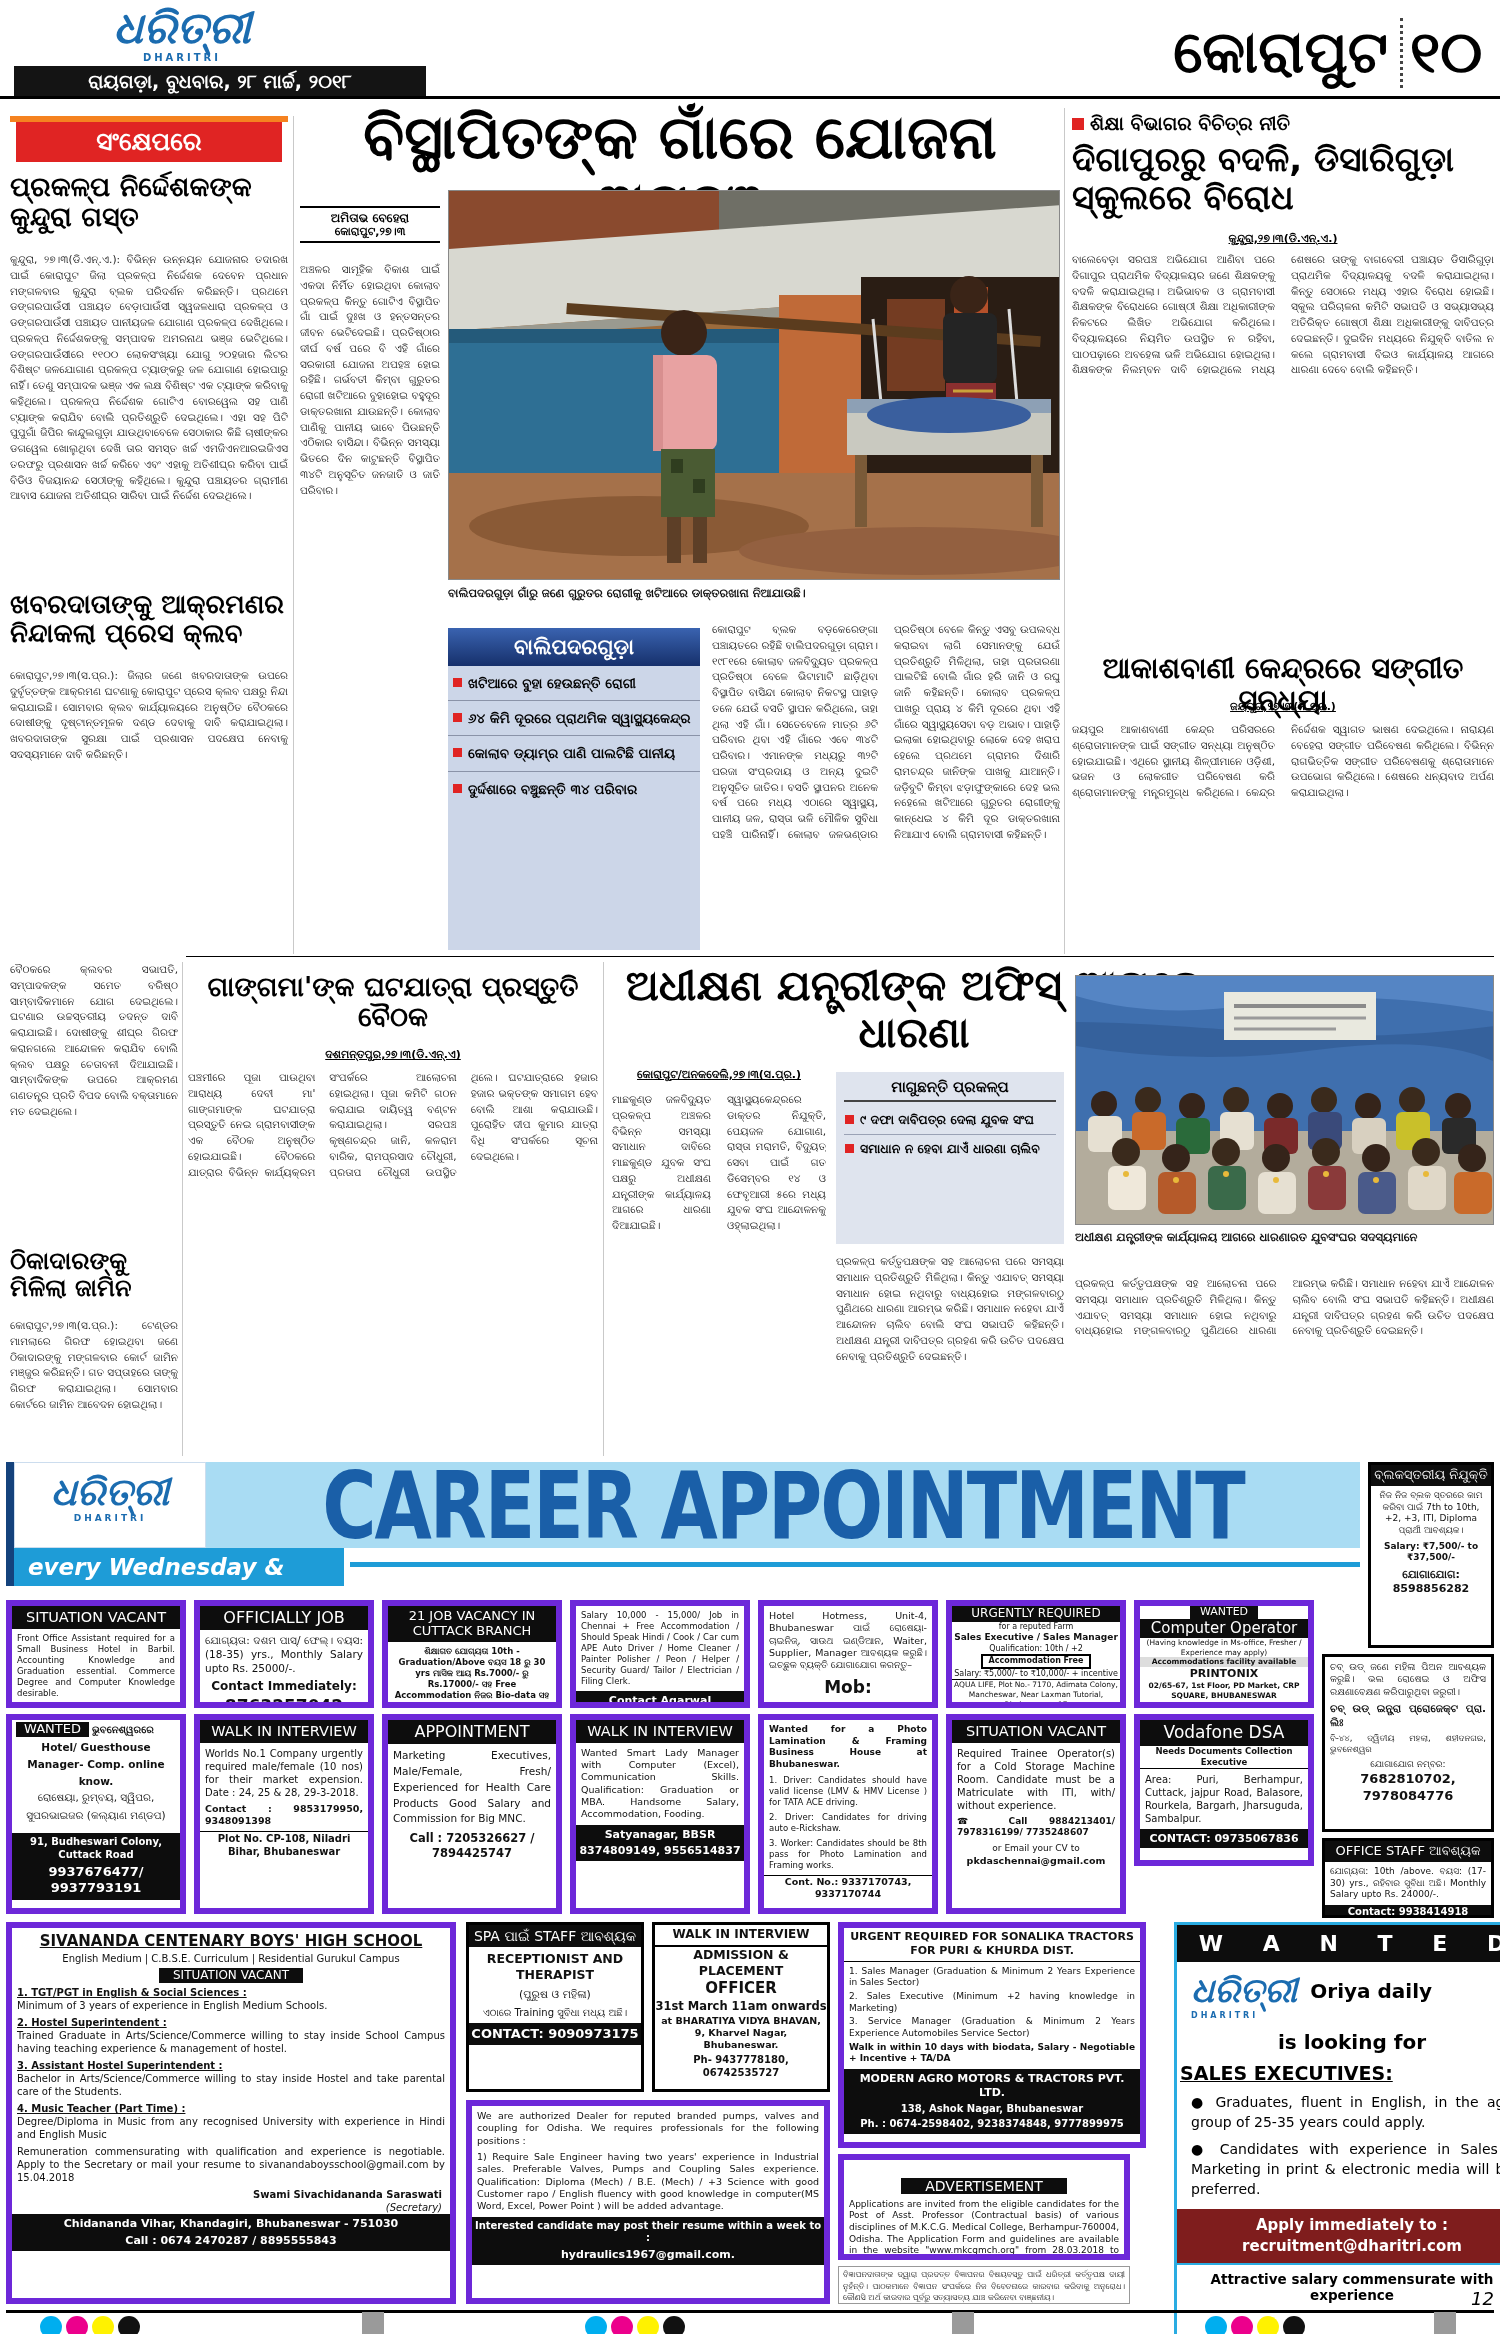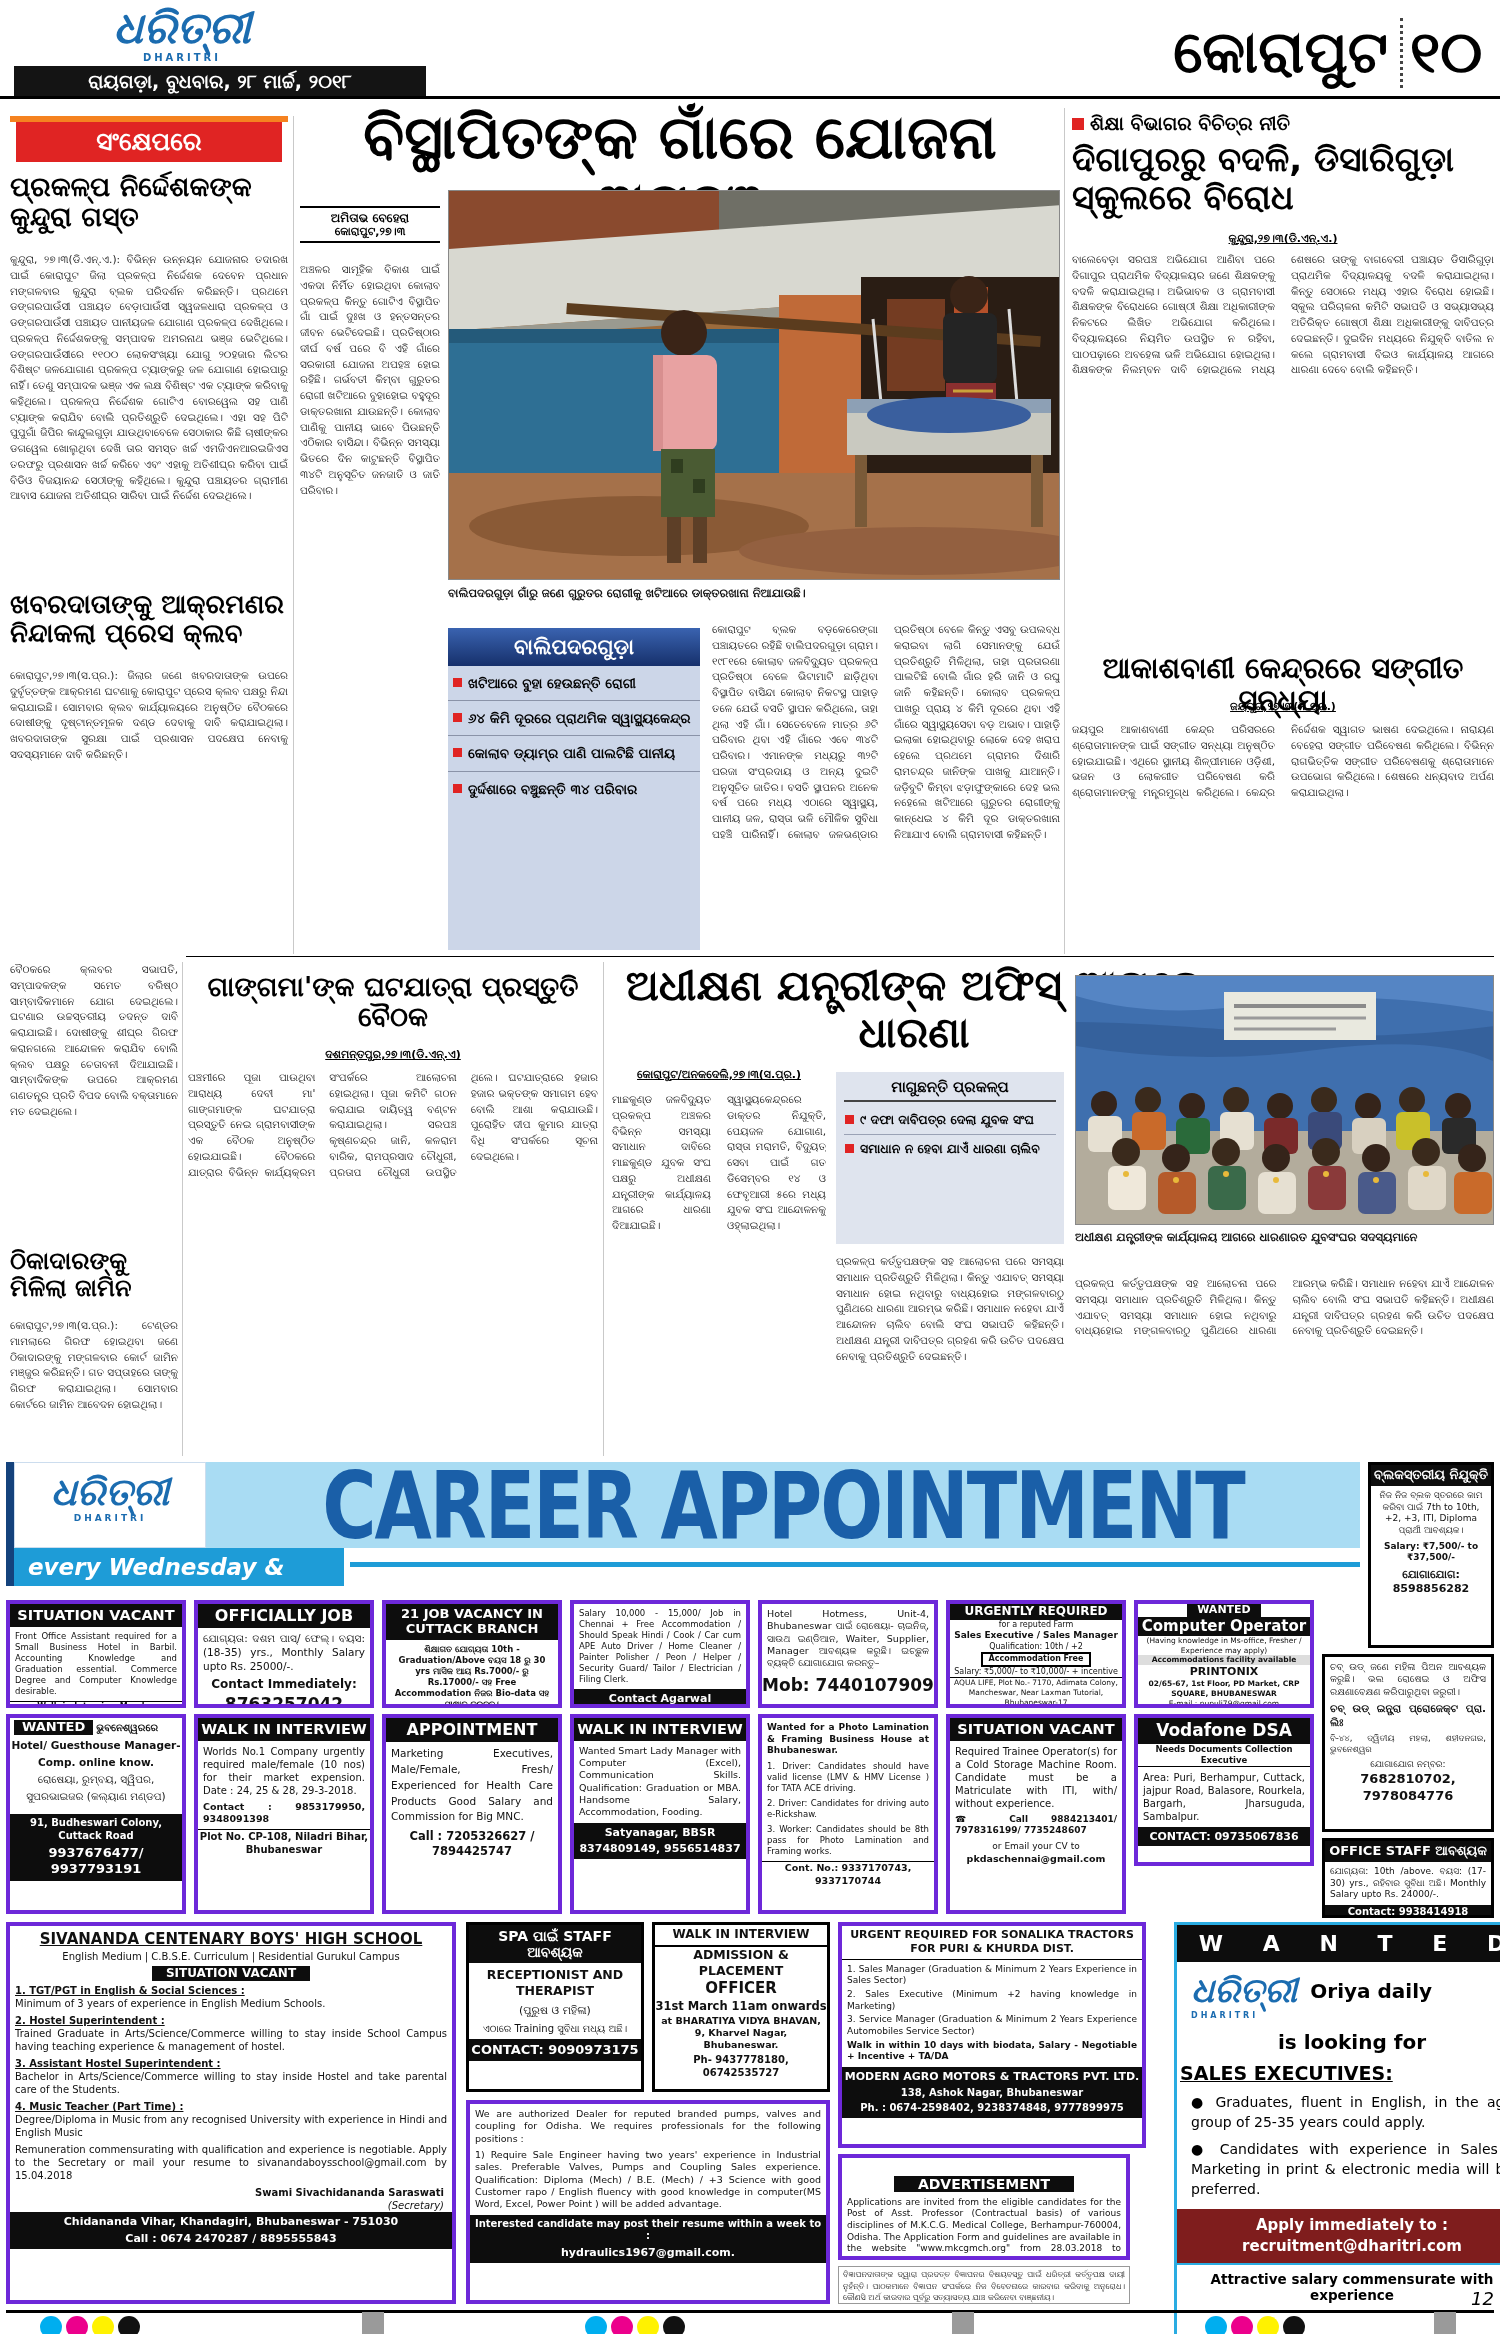--- a/index.html
+++ b/index.html
@@ -39,23 +39,23 @@
   .kick .redsq{position:static;display:inline-block;margin-right:6px;width:12px;height:12px;background:#e02423}
   .caption{font-size:11.5px;font-weight:bold;color:#111;line-height:1.3}
   .photo{border:1px solid #888;overflow:hidden}
   
   .cbanner{background:#a9dcf3}
   .cbanner-bar{background:#14427c}
   .ctitle{color:#1a5fa8;font-weight:bold;letter-spacing:-2px;transform:scaleY(1.25);transform-origin:center}
   .cstrip{background:#1e9cd7;color:#fff;font-weight:bold;font-style:italic;font-size:23px;line-height:38px;padding-left:14px}
   .cline{background:#1e9cd7}
   
-  .adbox{border:4px solid #6d28d9;background:#fff;overflow:hidden;font-size:9.5px;line-height:1.3;color:#111}
+  .adbox{border:6px solid #6d28d9;background:#fff;overflow:hidden;font-size:9.5px;line-height:1.3;color:#111}
   .adbox3{border:3px solid #000}
-  .adhead{background:#0d0d0d;color:#fff;font-weight:bold;text-align:center;padding:3px 2px;font-size:14.5px;line-height:1.15}
+  .adhead{background:#0d0d0d;color:#fff;font-weight:normal;text-align:center;padding:3px 2px;font-size:14.5px;line-height:1.15}
   .adfoot{background:#0d0d0d;color:#fff;font-weight:bold;text-align:center;padding:3px 2px;font-size:11px;line-height:1.25}
   .adpad{padding:4px 5px;text-align:justify}
   .adc{text-align:center}
   .b{font-weight:bold}
   .framebox{border:2px solid #000;display:inline-block;padding:0 6px;font-weight:bold}
   .wblue{border:3px solid #2aace2;background:#fff;overflow:hidden}
   .wblue-head{background:#0d0d0d;color:#fff;font-weight:bold;text-align:center;letter-spacing:16px;font-size:22px;padding:6px 0 6px 16px}
   .applybox{background:#7f1d1d;color:#fff;font-weight:bold;text-align:center;font-size:15px;padding:6px 4px;line-height:1.4}
   .regdot{width:22px;height:22px;border-radius:50%;display:inline-block;margin-right:4px;vertical-align:middle}
   .regsq{width:22px;height:30px;background:#9a9a9a;display:inline-block}

